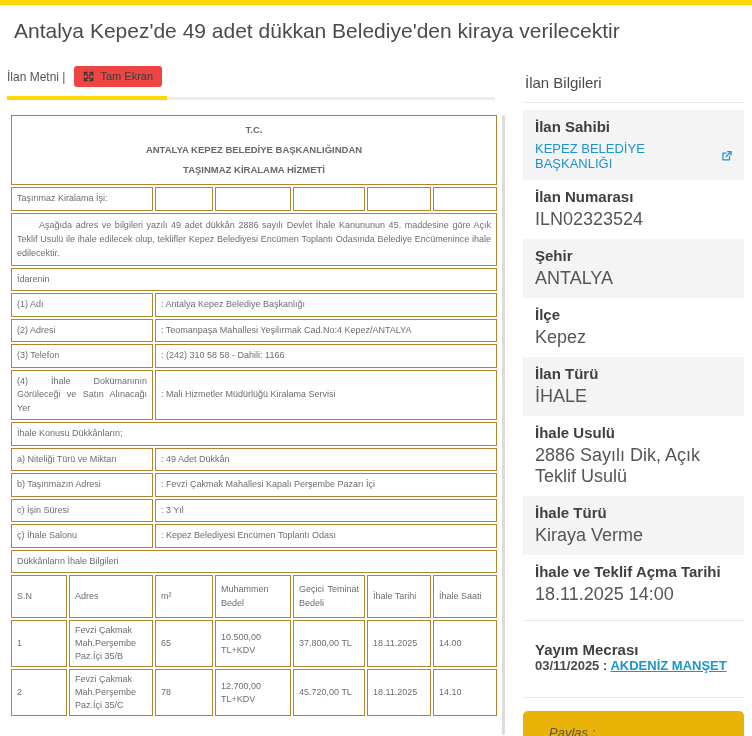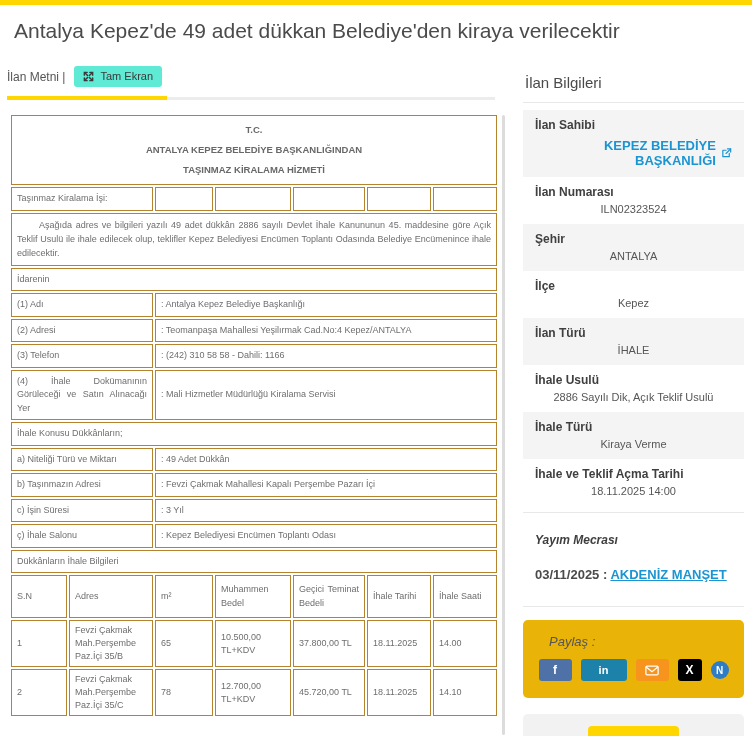--- a/index.html
+++ b/index.html
@@ -11,21 +11,21 @@
   .topbar { height:5px; background:#ffd600; }
   .page-title {
     font-size:21px; font-weight:400; color:#4b4b4b;
     margin:13px 0 0 14px; line-height:1.2;
   }
   .content { display:flex; margin-top:21px; }
   .left-col { flex:0 0 512px; padding-left:7px; }
   .tabbar { display:flex; align-items:center; gap:9px; height:25px; }
   .tab-label { font-size:12px; font-weight:500; color:#555; cursor:pointer; }
   .fullscreen-btn {
-    background:#5eead4; border:none; border-radius:3px;
+    background:#ef4444; border:none; border-radius:3px;
     padding:4px 9px 5px; display:inline-flex; align-items:center; gap:6px;
     font-family:inherit; font-size:11px; color:#3a3a3a; cursor:pointer;
   }
   .tab-underline-track { width:488px; height:3px; background:#ececec; margin-top:8px; position:relative; }
   .tab-underline-active { position:absolute; left:0; top:-1px; width:160px; height:4px; background:#ffd600; }
 
   .doc-panel { position:relative; margin-top:13px; height:629px; overflow:hidden; width:498px; }
   .doc-scrollbar { position:absolute; right:0; top:2px; width:3px; height:620px; background:#dcdcdc; border-radius:2px; }
 
   table.doc {
@@ -41,25 +41,25 @@
   td.val { padding:6px 5px; }
   tr.shop-head td { padding:7px 5px; }
   td.just { text-align:justify; }
   tr.shop-row td { padding:3px 5px; line-height:1.45; vertical-align:middle; }
 
   .sidebar { flex:1 1 auto; padding:0 8px 0 11px; }
   .sidebar-title { font-size:15px; font-weight:400; color:#4a4a4a; margin:10px 0 11px 2px; }
   .sb-divider { height:1px; background:#e8e8e8; margin:0 0 7px; }
   .info-row { padding:8px 12px 9px; }
   .info-row.striped { background:#f4f4f4; }
-  .info-label { font-size:12px; font-weight:bold; color:#3f3f3f; margin-bottom:4px; }
-  .info-value { font-size:11px; color:#565656;text-align:center; }
-  .owner-link { color:#1b95d2; font-weight:bold; font-size:13px; text-decoration:none; display:inline-flex; align-items:center; gap:5px; cursor:pointer;text-align:right; }
+  .info-label { font-size:15px; font-weight:bold; color:#3f3f3f; margin-bottom:4px; }
+  .info-value { font-size:18px; color:#565656; }
+  .owner-link { color:#1b95d2; font-weight:normal; font-size:13px; text-decoration:none; display:inline-flex; align-items:center; gap:5px; cursor:pointer; }
   .yayim { padding:13px 12px 24px; }
-  .yayim .info-label { margin-bottom:20px;font-style:italic; }
+  .yayim .info-label { margin-bottom:0; }
   .yayim-value { font-size:13px; font-weight:bold; color:#4a4a4a; }
   .yayim-link { color:#1b95d2; font-weight:bold; text-decoration:underline; cursor:pointer; }
   .share-panel { background:#eab308; border-radius:5px; padding:11px 14px 17px; margin:13px 0 16px; }
   .share-label { font-style:italic; font-size:13px; color:#555; margin:3px 0 10px 12px; }
   .share-icons { display:flex; align-items:center; justify-content:center; gap:9px; }
   .si { height:22px; border:none; border-radius:3px; color:#fff; display:inline-flex; align-items:center; justify-content:center; font-family:inherit; font-weight:bold; font-size:12px; cursor:pointer; padding:0; }
   .si-fb { width:33px; }
   .si-li { width:46px; font-size:11px; }
   .si-em { width:33px; }
   .si-x  { width:24px; }

